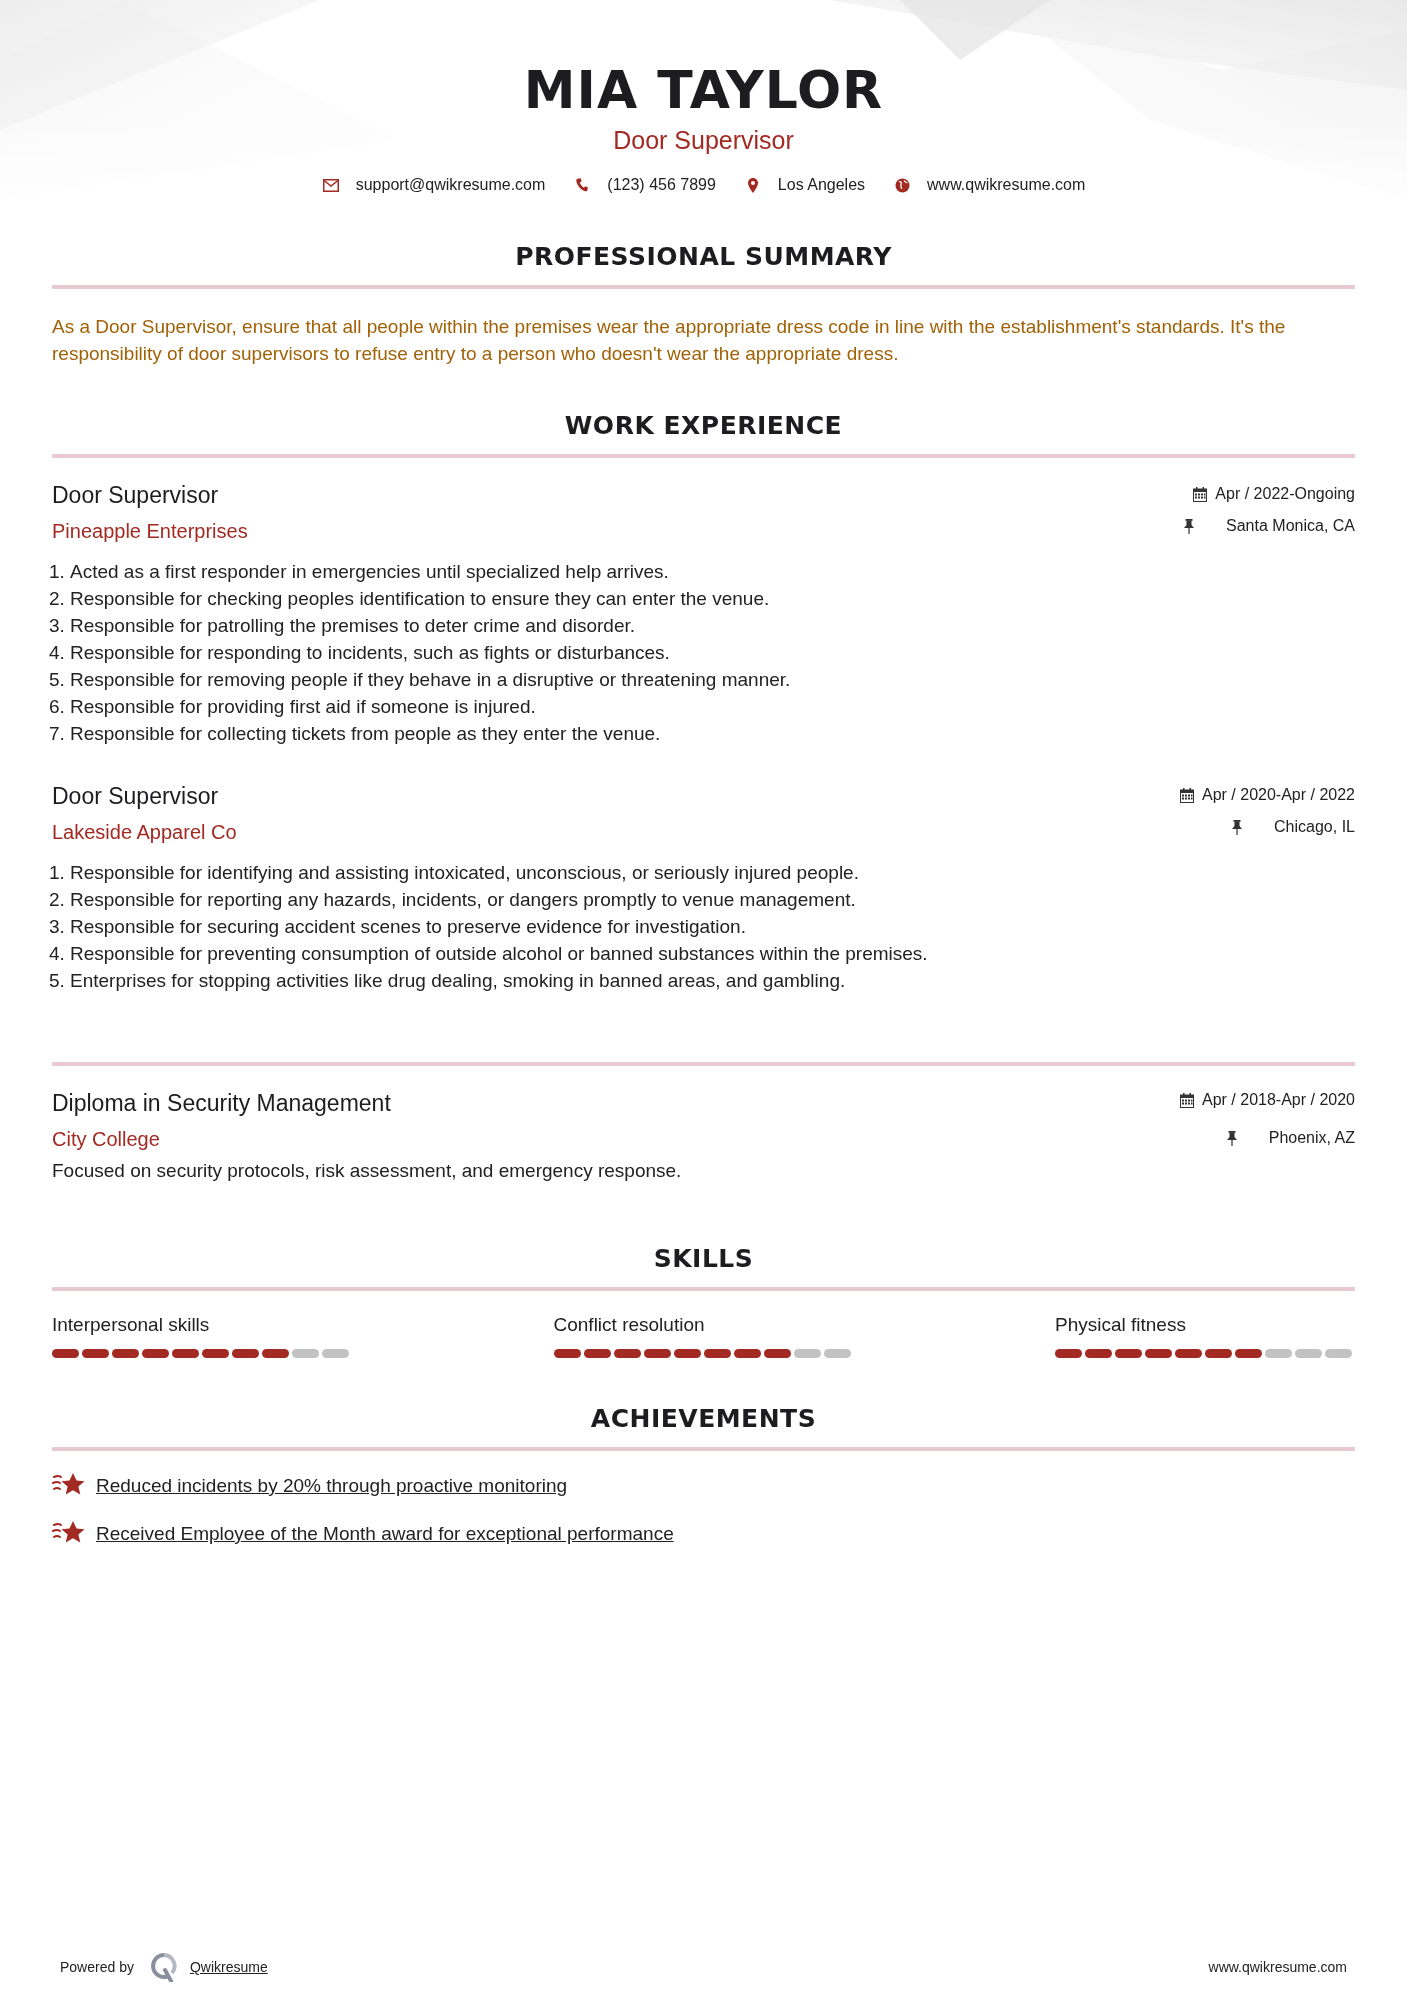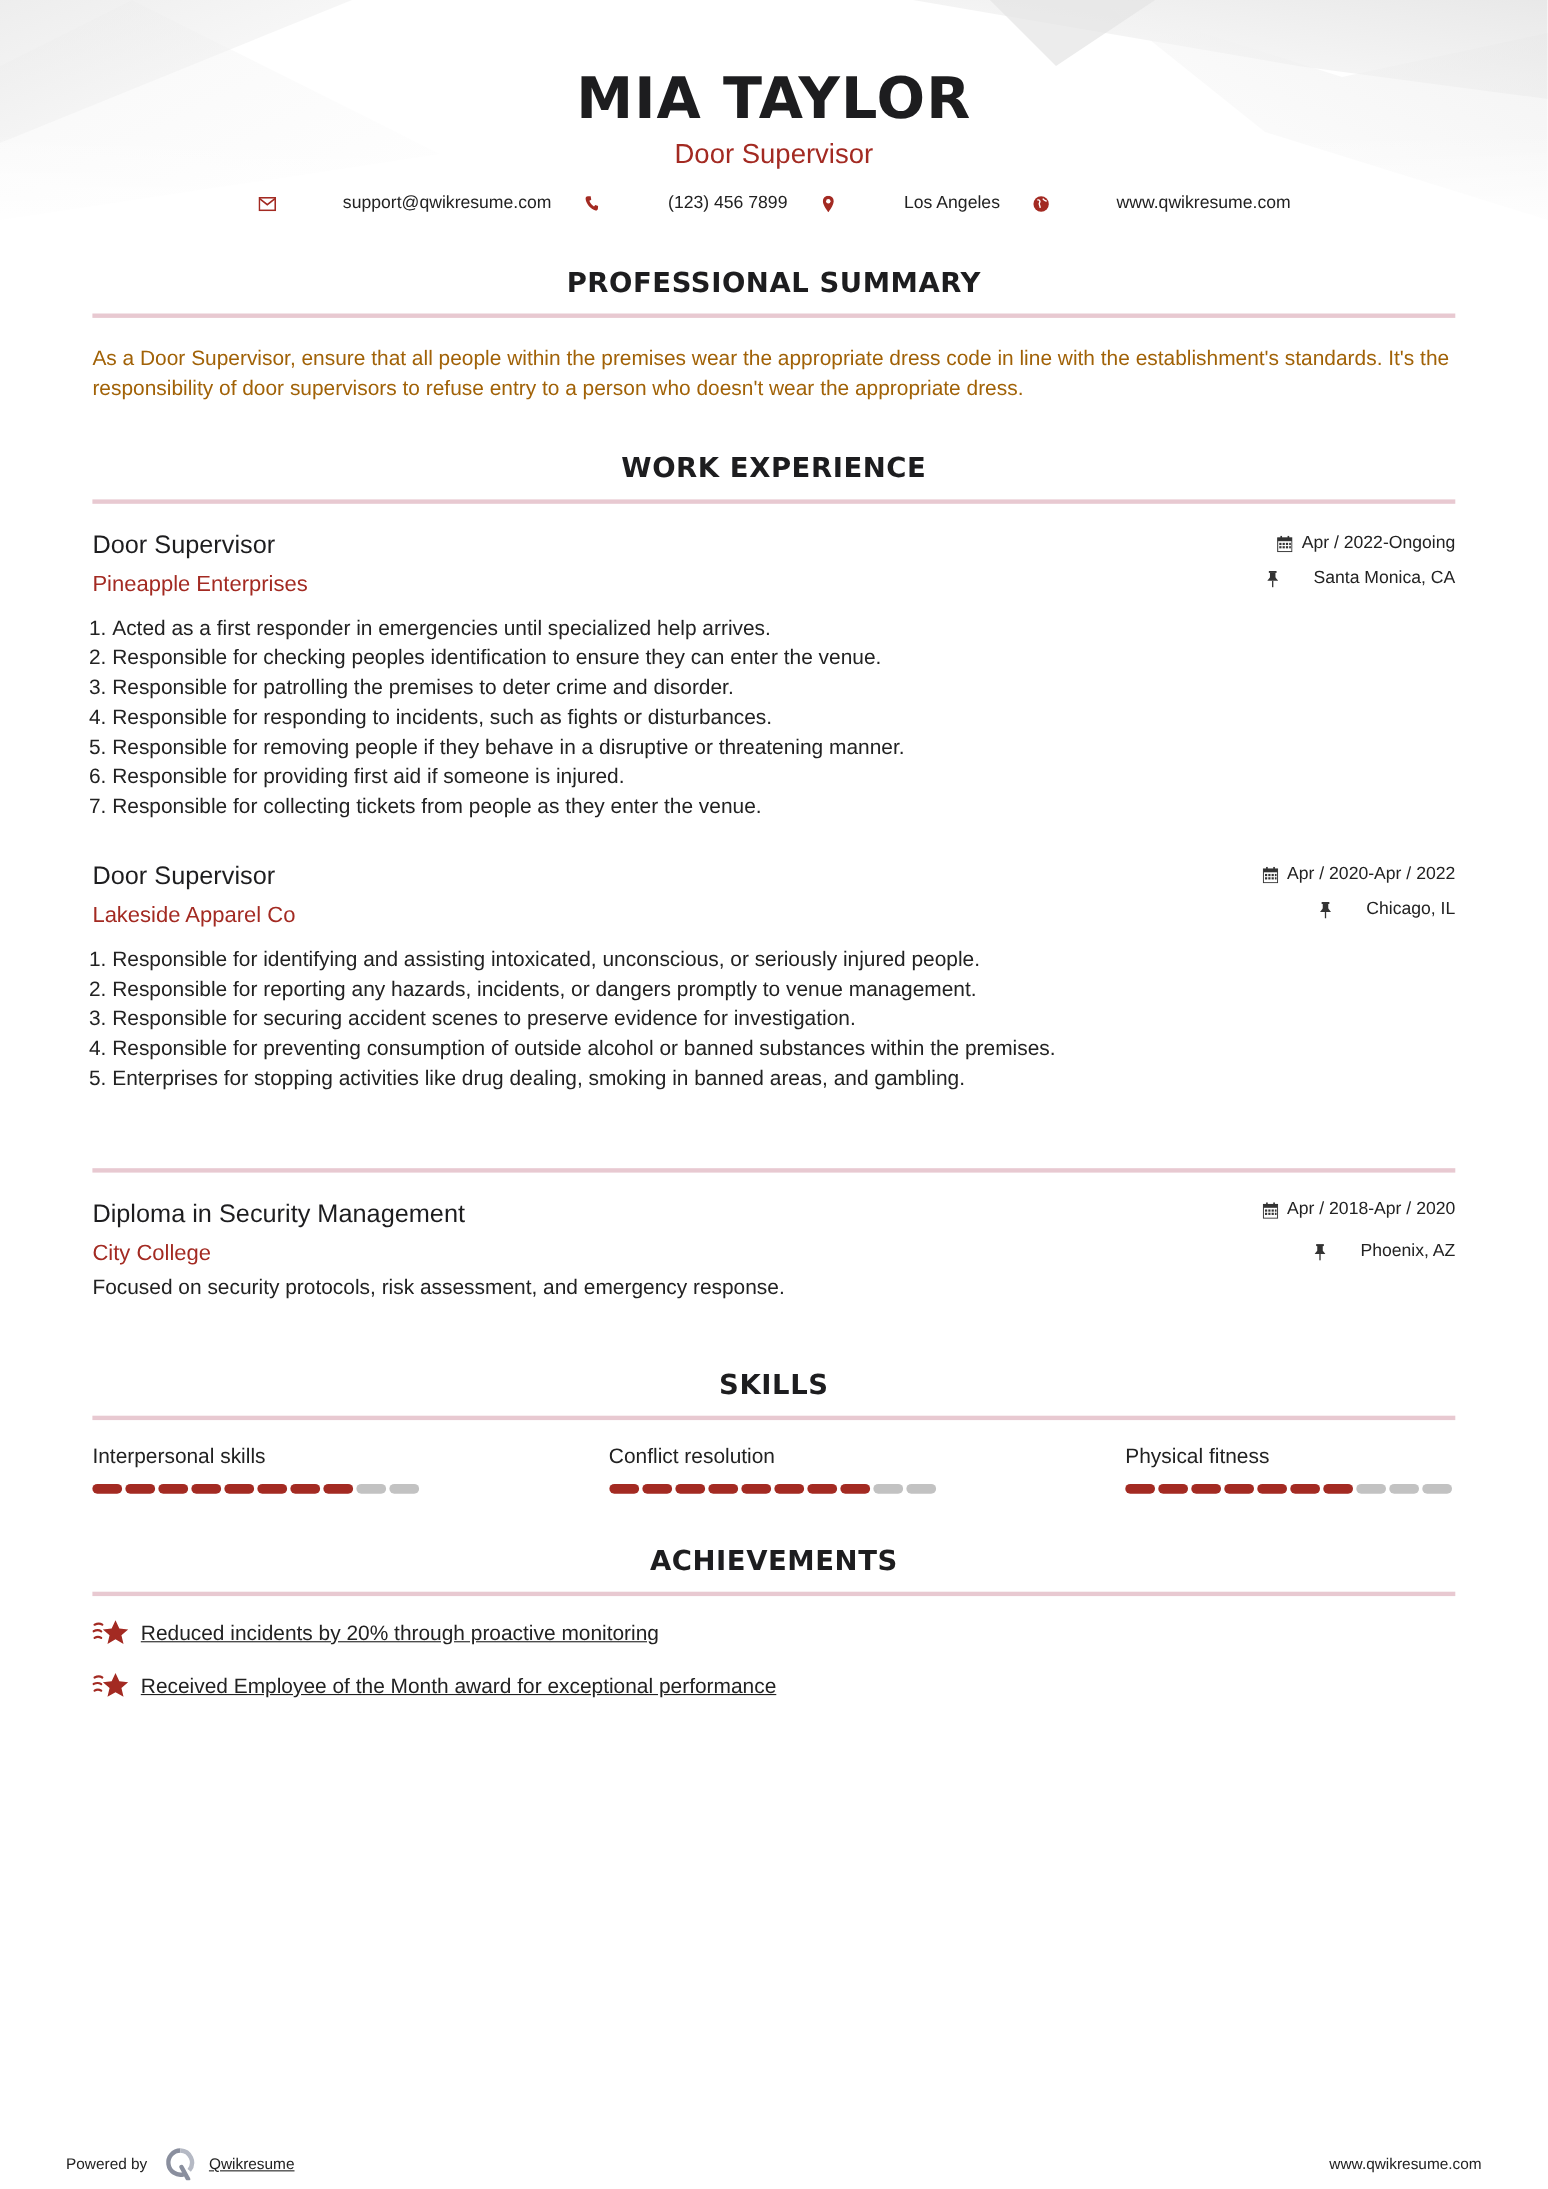--- a/index.html
+++ b/index.html
@@ -1,24 +1,24 @@
 <!DOCTYPE html>
 <html><head>
 <meta charset="utf-8">
 <style>
   * { box-sizing: border-box; margin: 0; padding: 0; }
   html, body { width: 1407px; height: 1990px; background: #ffffff; }
   body { font-family: "Liberation Sans", sans-serif; color: #222; position: relative; overflow: hidden; }
   .bg-deco { position: absolute; left: 0; top: 0; width: 1407px; height: 220px; z-index: 0; }
-  .page { position: relative; z-index: 1; padding: 0 84px; }
+  .page { position: relative; z-index: 1; padding: 0 52px; }
   .header { text-align: center; padding-top: 60px; }
   .name { font-size: 52px; font-weight: bold; letter-spacing: 1px; color: #1d1d1f; line-height: 60px; font-family: "DejaVu Sans", sans-serif; }
   .title { font-size: 25px; color: #a32a22; margin-top: 4px; line-height: 32px; }
   .contacts { display: flex; justify-content: center; align-items: center; gap: 0; margin-top: 20px; font-size: 16px; color: #222; }
-  .contact { display: flex; align-items: center; margin: 0 14px; gap: 44px; }
+  .contact { display: flex; align-items: center; margin: 0 14px; }
   .contact .ic { width: 18px; height: 18px; margin-right: 16px; display: inline-flex; align-items: center; justify-content: center; }
   .section-title { text-align: center; font-size: 25px; font-weight: bold; letter-spacing: 0.5px; color: #1d1d1f; font-family: "DejaVu Sans", sans-serif; }
   .divider { height: 4px; background: #e8c9d1; margin-top: 14px; }
   .summary { font-size: 19px; line-height: 27px; margin-top: 24px; color: #a16207; }
   .entry { margin-top: 22px; position: relative; }
   .entry-head { display: flex; justify-content: space-between; align-items: flex-start; }
   .role { font-size: 23px; color: #1d1d1f; line-height: 30px; }
   .company { font-size: 20px; color: #a32a22; margin-top: 8px; line-height: 26px; }
   .meta { text-align: right; font-size: 16px; color: #222; }
   .meta-row { display: flex; justify-content: flex-end; align-items: center; line-height: 20px; }

